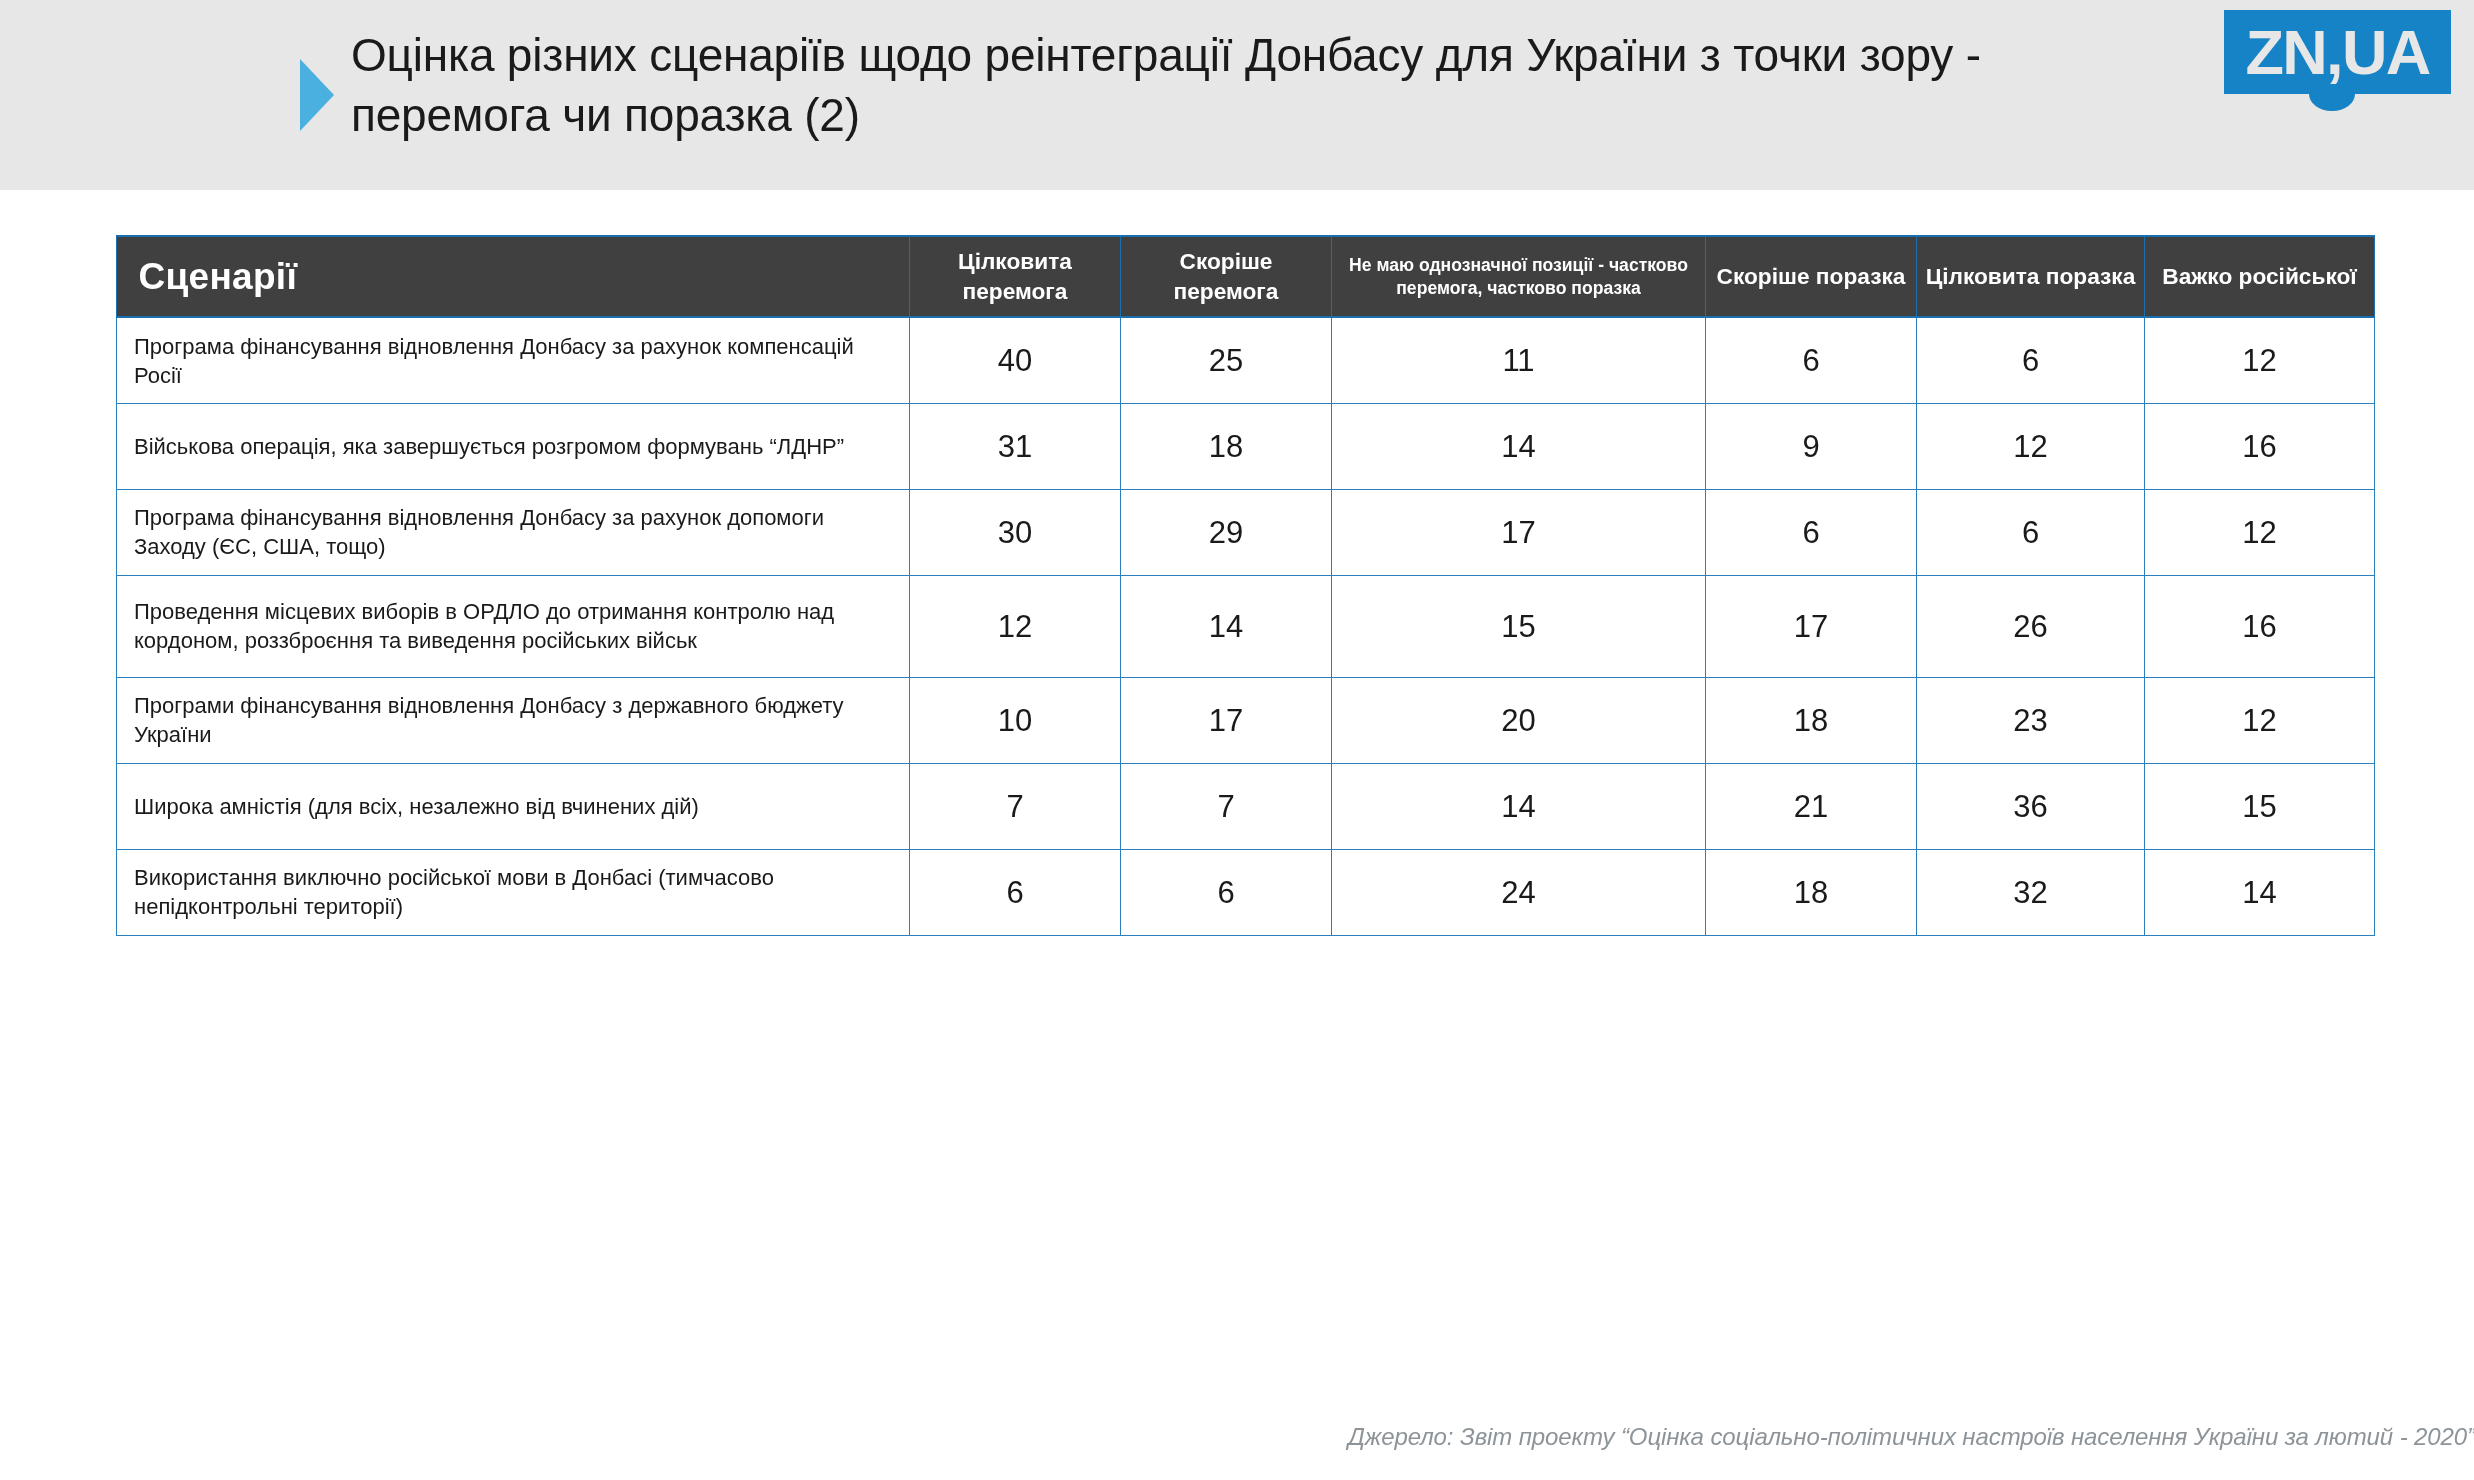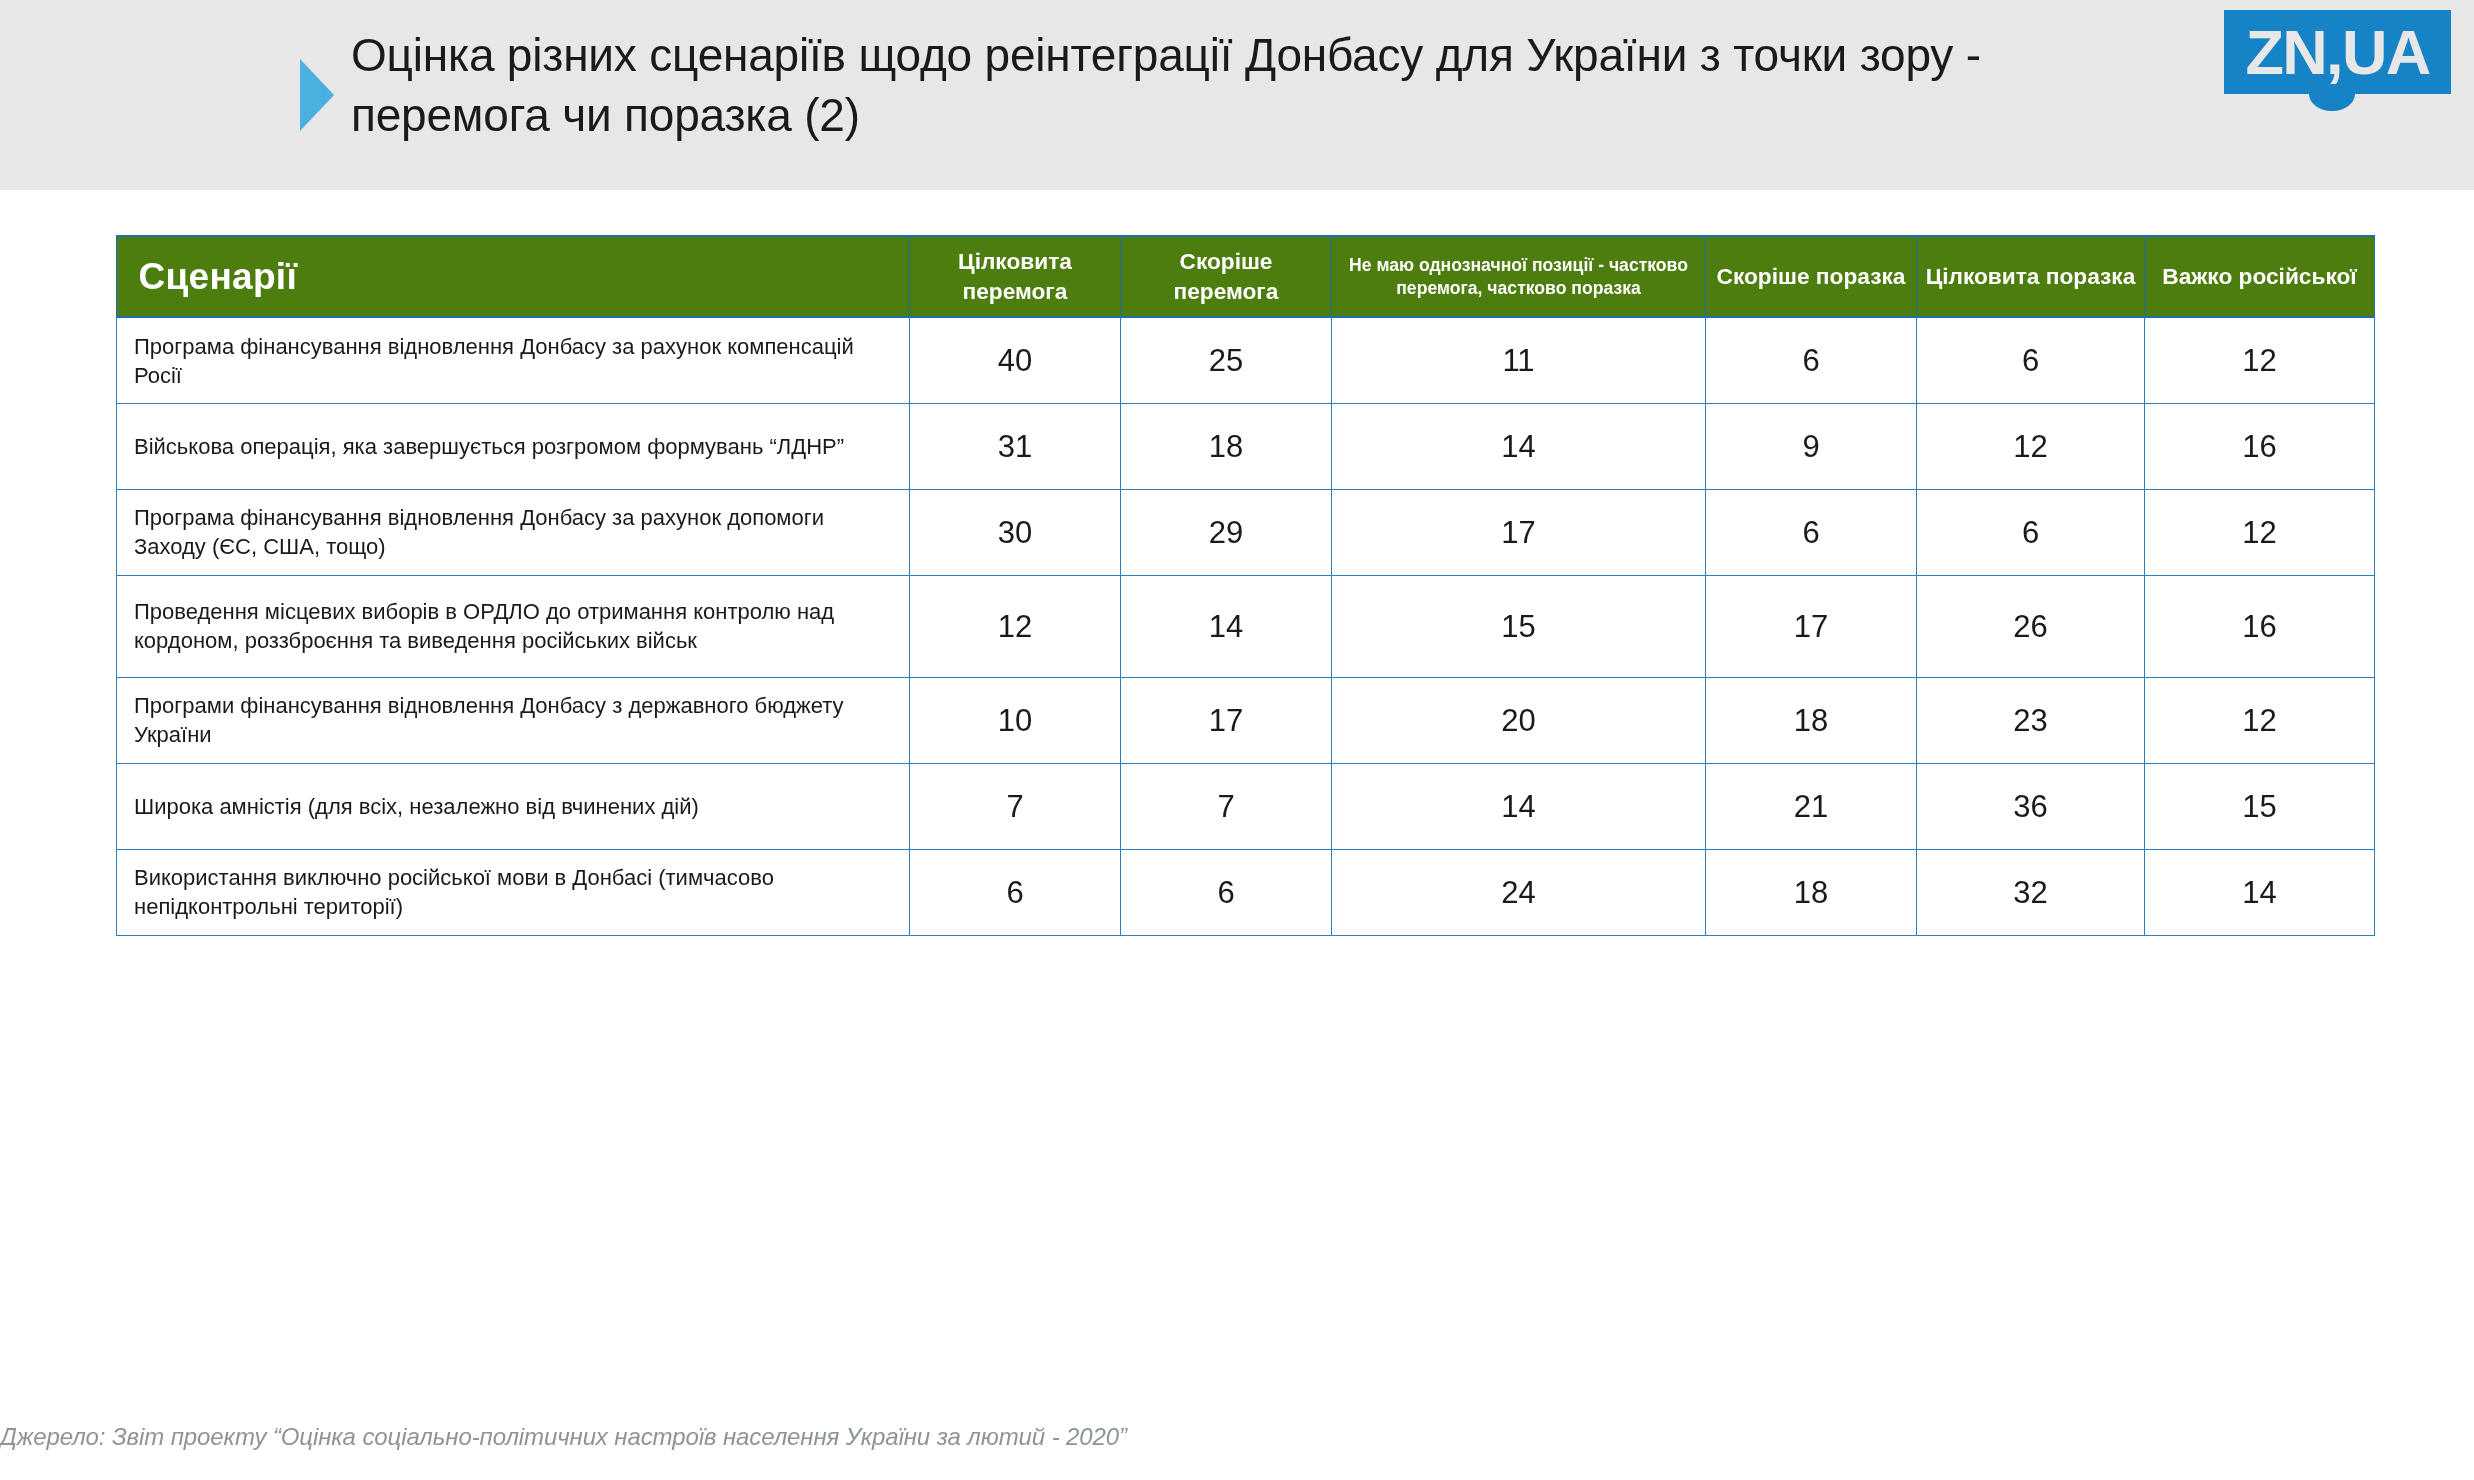--- a/index.html
+++ b/index.html
@@ -94,21 +94,21 @@
     left: 116px;
     top: 235px;
     width: 2257px;
   }
   table.data {
     border-collapse: collapse;
     width: 2257px;
     table-layout: fixed;
   }
   table.data thead th {
-    background: #4d7c0f;
+    background: #404040;
     color: #ffffff;
     font-size: 22.7px;
     font-weight: bold;
     line-height: 1.30;
     padding: 10.2px 5.7px;
     border-left: 1.7px solid #1a6fb0;
     border-right: 1.7px solid #1a6fb0;
     border-top: 2.8px solid #1a6fb0;
     border-bottom: 2.8px solid #1a6fb0;
     vertical-align: middle;
@@ -152,21 +152,21 @@
   .c-black { color: #1a1a1a; }
 
   td.num.align-top { vertical-align: top; padding-top: 14.7px; }
 
   
   .source {
     position: absolute;
     left: 0;
     top: 1423px;
     width: 2475px;
-    text-align: left;
+    text-align: right;
     font-style: italic;
     font-size: 24px;
     color: #8d9499;
     letter-spacing: -0.1px;
   }
 </style>
 </head>
 <body>
 
 <div class="header">

